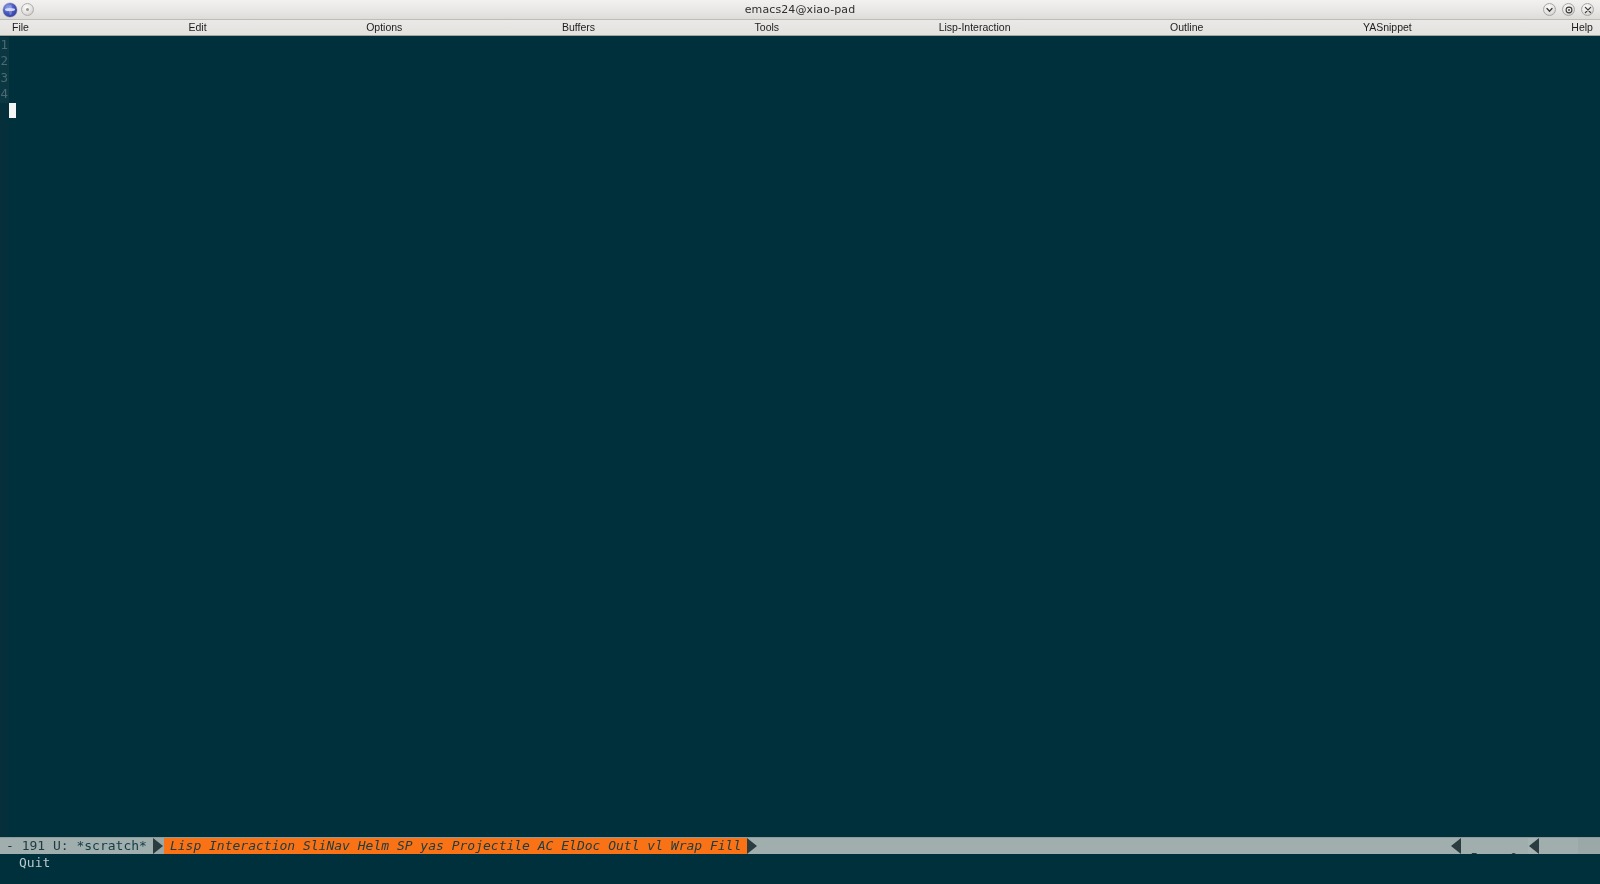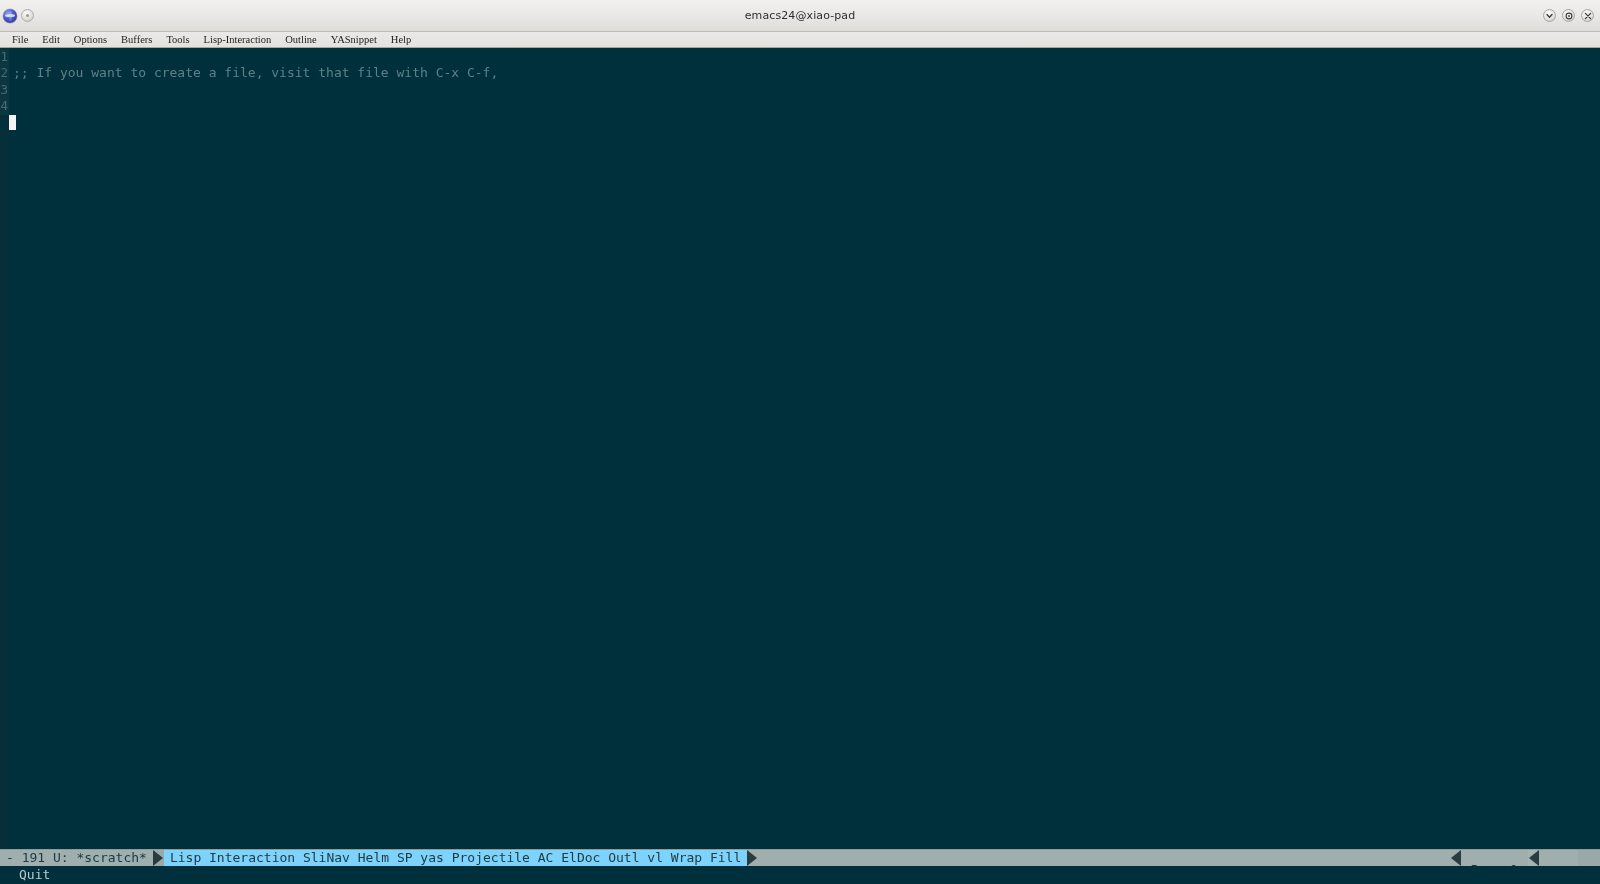--- a/index.html
+++ b/index.html
@@ -10,21 +10,21 @@
   body {
     width: 1600px;
     height: 884px;
     overflow: hidden;
     font-family: "DejaVu Sans Mono", monospace;
   }
 
   
   .titlebar {
     position: relative;
-    height: 32px;
+    height: 20px;
     background: linear-gradient(to bottom, #f2f1f0 0%, #e8e7e5 55%, #dedcd9 100%);
     border-bottom: 1px solid #bfbcb8;
     box-sizing: border-box;
     display: flex;
     align-items: center;
   }
   .titlebar-left {
     display: flex;
     align-items: center;
     gap: 4px;
@@ -109,21 +109,22 @@
 
   
   .menubar {
     height: 16px;
     background: linear-gradient(to bottom, #ebe9e7 0%, #e4e2df 100%);
     border-bottom: 1px solid #a8a5a1;
     box-sizing: border-box;
     display: flex;
     align-items: center;
     padding-left: 5px;
-    font-family: Liberation Serif, serif;
+    font-family: Liberation Sans, sans-serif;
+    justify-content: space-between;
   }
   .menu-item {
     font-size: 10.5px;
     color: #1d1d1d;
     padding: 0 7px;
     line-height: 15px;
     white-space: nowrap;
     cursor: default;
   }
 
@@ -220,23 +221,24 @@
     flex: 0 0 11px;
     position: relative;
   }
   .ml-arrow-r svg, .ml-arrow-l svg { display: block; }
   .ml-arrow-l {
     width: 11px;
     flex: 0 0 11px;
     position: relative;
   }
   .ml-modes {
-    background: #7dd3fc;
+    background: #f97316;
     color: #203c43;
     padding: 0 6px;
+    font-style: italic;
   }
   .ml-filler {
     flex: 1 1 auto;
     background: #a0aeae;
   }
   .ml-pos {
     background: #a0aeae;
     color: #1d3b42;
     padding: 4px 10px;
     margin-top: 16px;
@@ -317,21 +319,20 @@
 
   <div class="buffer">
     <div class="fringe"></div>
 
     <div class="lines">
       <div class="bline">
         <span class="lnum">1</span>
       </div>
       <div class="bline">
         <span class="lnum">2</span>
-        <span class="ltext">;; If you want to create a file, visit that file with C-x C-f,</span>
       </div>
       <div class="bline">
         <span class="lnum">3</span>
       </div>
       <div class="bline">
         <span class="lnum">4</span>
         <span class="ltext"></span>
       </div>
     </div>
 

